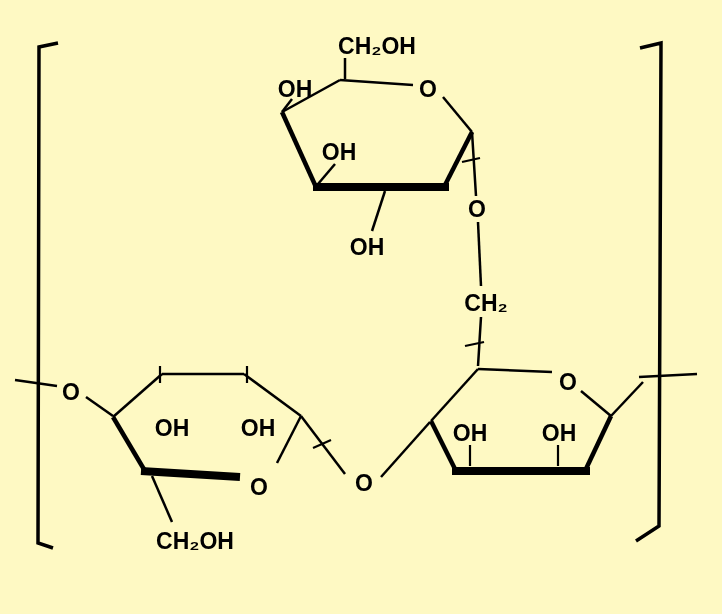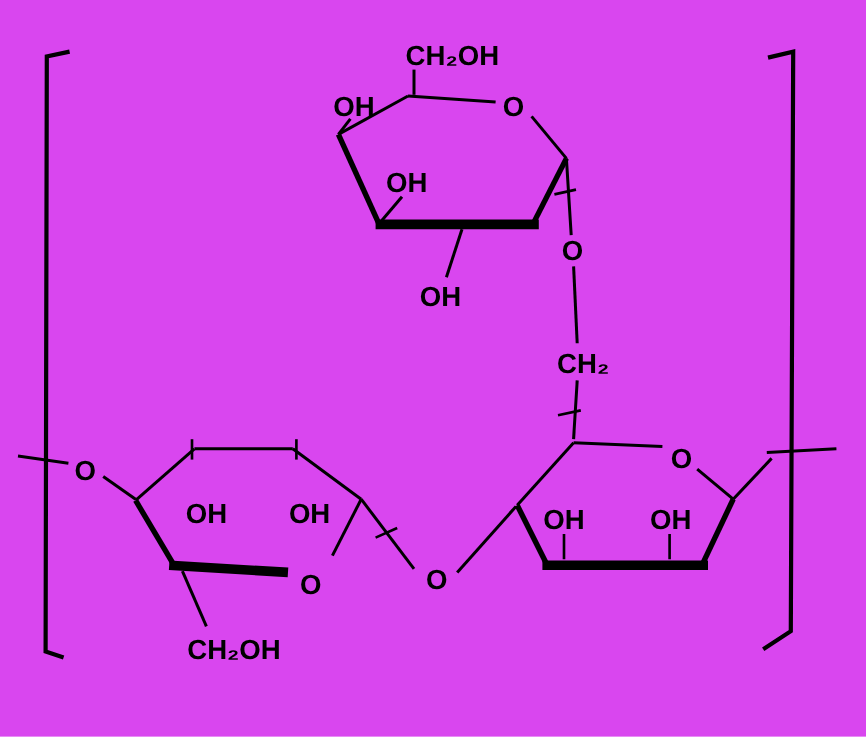--- a/index.html
+++ b/index.html
@@ -4,21 +4,21 @@
 <style>
   html, body {
     margin: 0;
     padding: 0;
     background: #ffffff;
   }
   .canvas {
     position: relative;
     width: 722px;
     height: 614px;
-    background: #d946ef;
+    background: #fef9c3;
     font-family: "Liberation Sans", "DejaVu Sans", sans-serif;
   }
   svg {
     display: block;
   }
   svg line, svg path {
     stroke: #000000;
     fill: none;
   }
   .b1 { stroke-width: 2.5; }           

